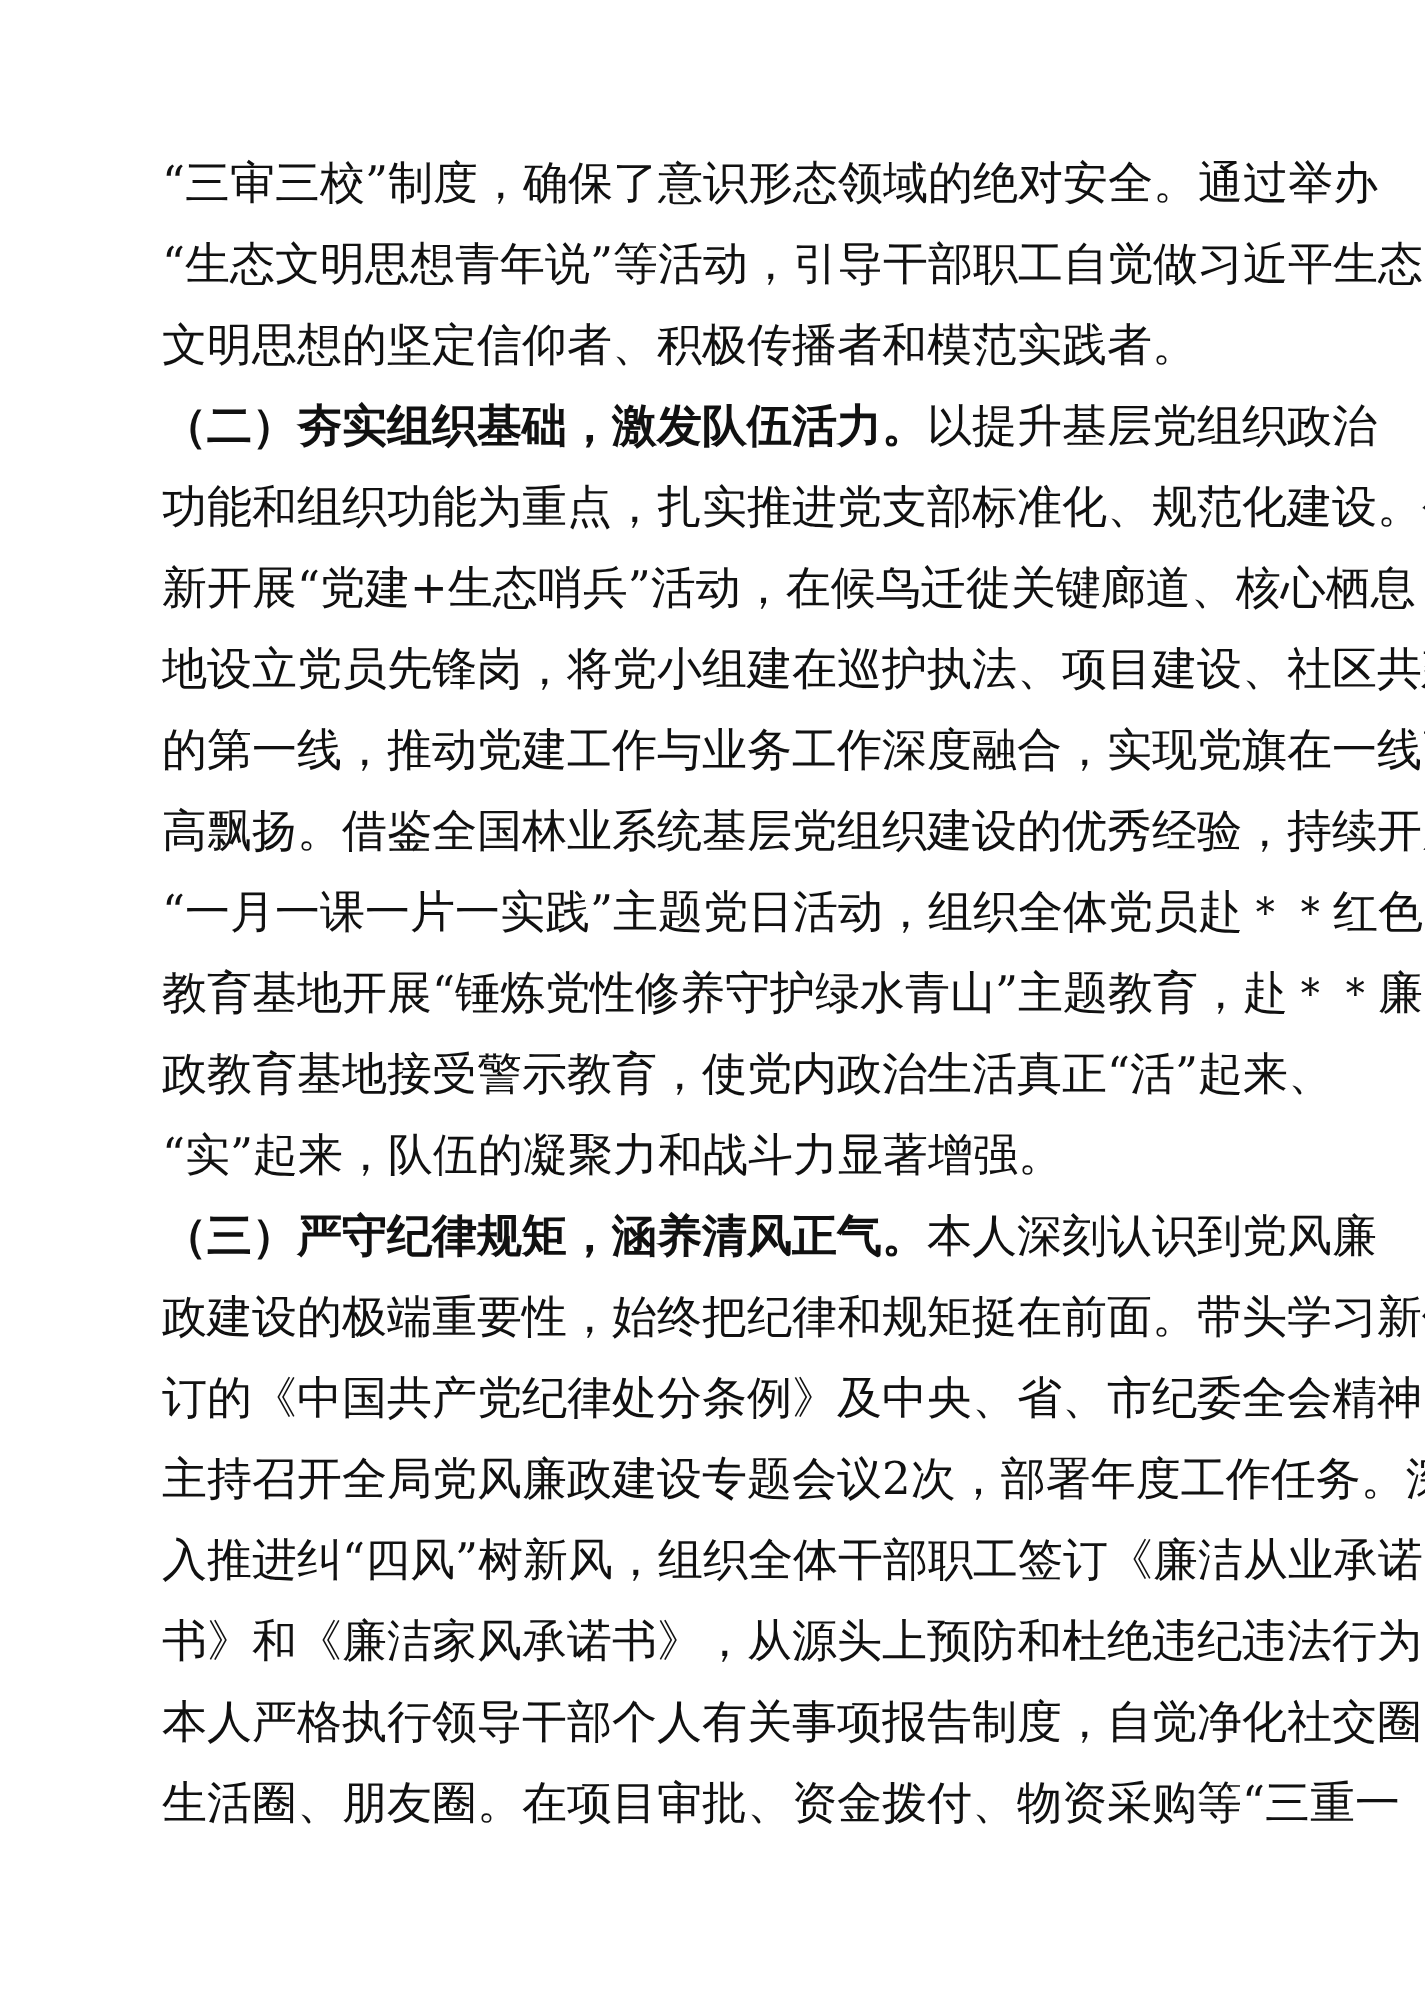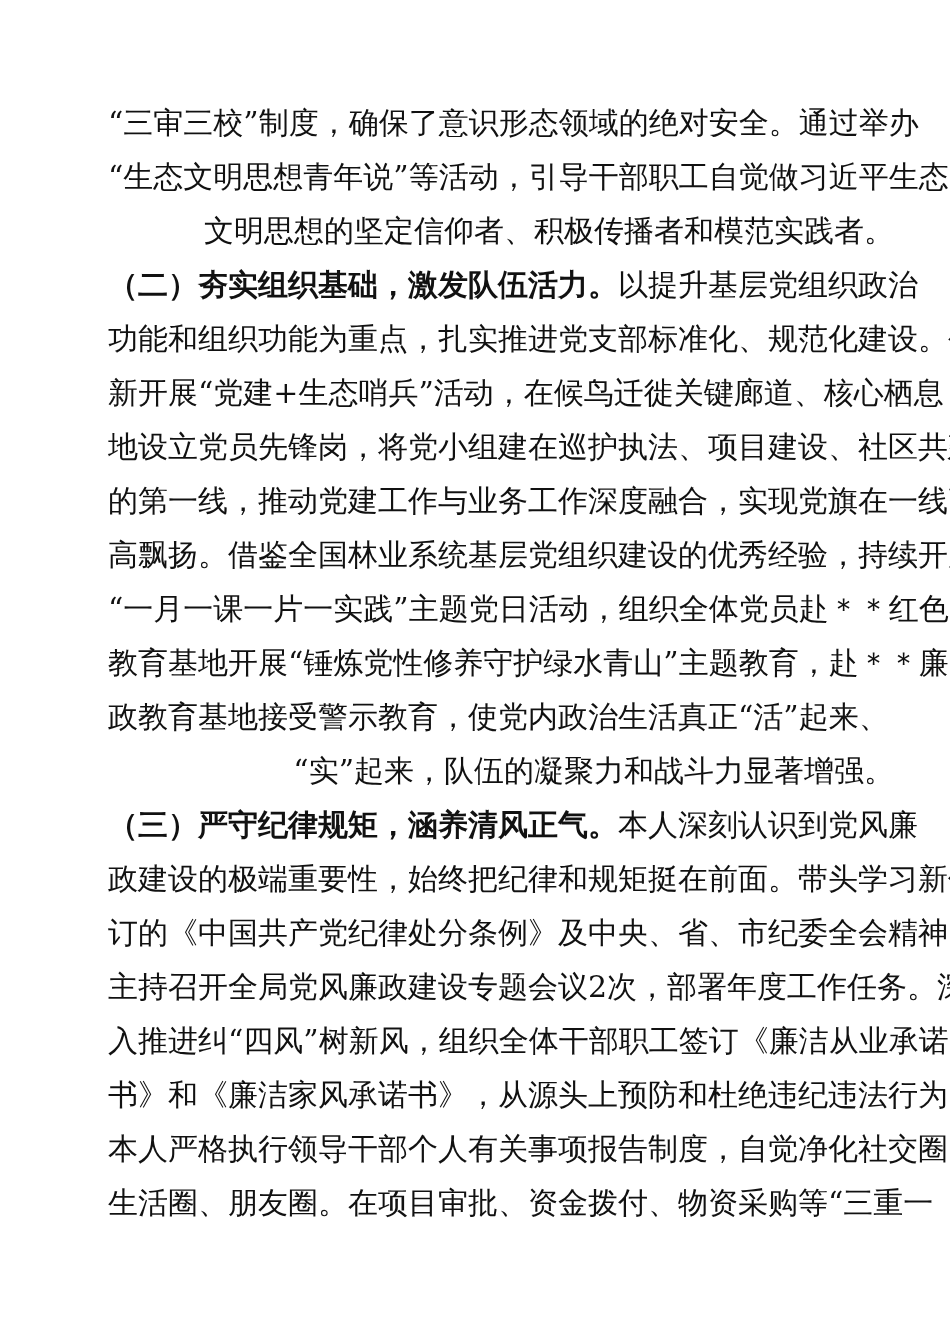--- a/index.html
+++ b/index.html
@@ -34,22 +34,21 @@
     line-height: 54px;
     font-size: 30px;
     color: #111111;
     white-space: nowrap;
     font-family: "DejaVu Serif", "Liberation Serif", serif;
     letter-spacing: 0;
   }
   
   .doc-line.ragged {
     display: block;
-    text-align: right;
-    margin-left: 48px;
+    text-align: left;
   }
   .doc-line .ch {
     display: inline-block;
   }
   .doc-line .ch.bold {
     font-weight: 700;
   }
   .doc-line .lead {
     display: inline-block;
     width: 60px;

